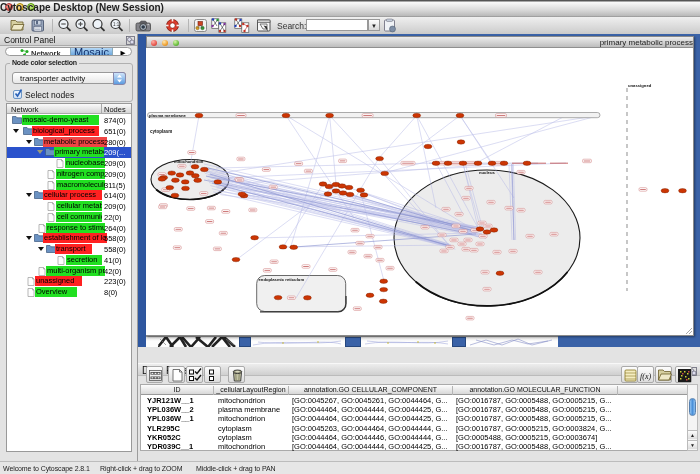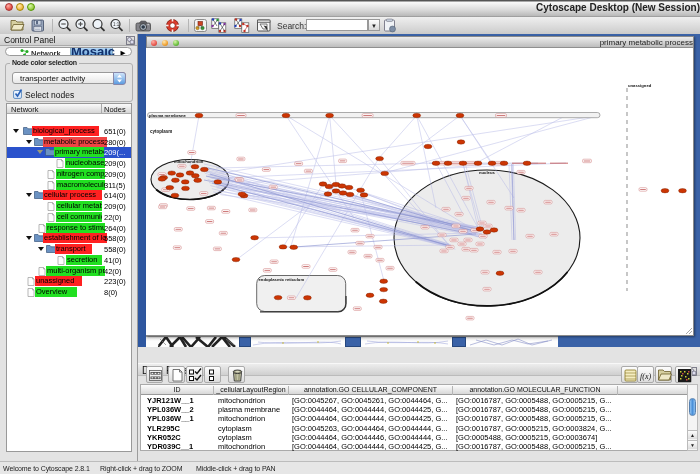--- a/index.html
+++ b/index.html
@@ -1,34 +1,34 @@
 <!DOCTYPE html>
 <html><head><meta charset="utf-8"><style>
 *{margin:0;padding:0;box-sizing:border-box}
 body{width:700px;height:474px;overflow:hidden;font-family:"Liberation Sans",sans-serif}
 #app{position:relative;width:700px;height:474px;background:#e3e3e3;overflow:hidden}
 
 #tbar{position:absolute;left:0;top:0;width:700px;height:17px;
  background:linear-gradient(#555 0,#555 1px,#fafafa 2px,#d8d8d8 60%,#b8b8b8 94%,#888 100%)}
 #tbar .tl{position:absolute;top:2.5px;width:8px;height:8px;border-radius:50%}
-#ttl{position:absolute;top:2px;left:0;width:700px;text-align:right;font-size:10px;font-weight:bold;color:#222}
+#ttl{position:absolute;top:2px;left:0;width:700px;text-align:left;font-size:10px;font-weight:bold;color:#222}
 
 #tool{position:absolute;left:0;top:17px;width:700px;height:17px;
  background:linear-gradient(#efefef,#d6d6d6 70%,#cacaca)}
 .sep{position:absolute;top:2px;width:1px;height:13px;background:#b5b5b5}
 .ticon{position:absolute;top:1px}
 #search-lbl{position:absolute;left:277px;top:4px;font-size:8.5px;color:#333}
 #search-box{position:absolute;left:306px;top:2px;width:62px;height:12px;background:#fff;border:1px solid #999}
 #search-drop{position:absolute;left:368px;top:2px;width:12px;height:12px;background:linear-gradient(#fdfdfd,#d8d8d8);border:1px solid #999;font-size:6px;text-align:center;line-height:12px;color:#222}
 
 #cp{position:absolute;left:0;top:34px;width:138px;height:427px;background:#e3e3e3;border-right:1px solid #9c9c9c}
 #cp-hd{position:absolute;left:0;top:0;width:137px;height:12px;background:linear-gradient(#e8e8e8,#cfcfcf);border-bottom:1px solid #aaa;font-size:8.5px;color:#111;padding-left:4px;line-height:12px}
 #cp-tabs{position:absolute;left:5px;top:13px;width:127px;height:9px;background:#fff;border:1px solid #9a9a9a;border-radius:5px;overflow:hidden}
 #tab-net{position:absolute;left:0;top:0;width:64px;height:9px;font-size:7.5px;font-weight:bold;color:#333;text-align:center;line-height:9px}
-#tab-mos{position:absolute;left:64px;top:0;width:43px;height:9px;background:linear-gradient(#b4d7f5,#5b9bd8);font-size:13px;font-weight:bold;color:#11306b;text-align:center;line-height:8px;border-left:1px solid #8ab;border-right:1px solid #8ab}
+#tab-mos{position:absolute;left:64px;top:0;width:43px;height:9px;background:linear-gradient(#b4d7f5,#5b9bd8);font-size:11px;font-weight:normal;color:#11306b;text-align:center;line-height:8px;border-left:1px solid #8ab;border-right:1px solid #8ab}
 #tab-arr{position:absolute;left:107px;top:0;width:20px;height:9px;font-size:6.5px;color:#000;text-align:center;line-height:9px}
 #gbox{position:absolute;left:5px;top:29px;width:128px;height:39px;border:1px solid #b0b0b0;border-radius:3px}
 #gbox-lbl{position:absolute;left:4px;top:-5px;background:#e3e3e3;font-size:7px;font-weight:bold;letter-spacing:-0.2px;color:#222;padding:0 2px}
 #combo{position:absolute;left:6px;top:8px;width:114px;height:12px;background:linear-gradient(#fff,#e8e8e8);border:1px solid #9a9a9a;border-radius:3px;font-size:8px;color:#111;padding-left:7px;line-height:11px}
 #combo-btn{position:absolute;right:-1px;top:-1px;width:13px;height:13px;background:linear-gradient(#cfe4fa,#5d9ce0);border:1px solid #88a;border-radius:0 3px 3px 0}
 #cbox{position:absolute;left:7px;top:26px;width:9px;height:9px;background:linear-gradient(#eef6ff,#cfe0f5);border:1px solid #6d96c5;border-radius:2px}
 #cbox-lbl{position:absolute;left:19px;top:26px;font-size:8.5px;color:#111}
 #tree{position:absolute;left:6px;top:69px;width:126px;height:349px;background:#fff;border:1px solid #999;overflow:hidden}
 #tree-hd{position:absolute;left:0;top:0;width:124px;height:10px;background:linear-gradient(#fafafa,#d5d5d5);border-bottom:1px solid #aaa;font-size:7.5px;color:#111}
 .trow{position:absolute;left:0;width:124px;height:11px;font-size:7.5px;color:#000;white-space:nowrap}
@@ -205,20 +205,27 @@
           </svg>
         </div>
         <div id="cbox-lbl">Select nodes</div>
 </div>
 <div id="tree">
 <div id="tree-hd">
           <span style="position:absolute;left:4px;top:1px">Network</span>
           <span style="position:absolute;left:97px;top:1px">Nodes</span>
           <span style="position:absolute;left:94px;top:0;width:1px;height:10px;background:#aaa"></span>
         </div>
+<div class="trow" style="top:11.0px;">
+<span style="position:absolute;left:5px;top:1px"><svg width="10" height="8" viewBox="0 0 10 8">
+              <path d="M0.5 2 L0.5 7.5 L9.5 7.5 L9.5 1.8 L5 1.8 L4 0.5 L0.5 0.5 Z" fill="#6b92c2" stroke="#39587e" stroke-width="0.7"></path>
+            </svg></span>
+<span class="thl" style="left:15px;width:77px;background:#21e021;overflow:hidden">mosaic-demo-yeast</span>
+<span class="tnum" style="color:#000">874(0)</span>
+</div>
 <div class="trow" style="top:21.8px;">
 <span class="tri" style="left:6px;border-top-color:#111"></span>
 <span style="position:absolute;left:16px;top:1px"><svg width="10" height="8" viewBox="0 0 10 8">
               <path d="M0.5 2 L0.5 7.5 L9.5 7.5 L9.5 1.8 L5 1.8 L4 0.5 L0.5 0.5 Z" fill="#6b92c2" stroke="#39587e" stroke-width="0.7"></path>
             </svg></span>
 <span class="thl" style="left:25px;width:67px;background:#ff2121;overflow:hidden">biological_process</span>
 <span class="tnum" style="color:#000">651(0)</span>
 </div>
 <div class="trow" style="top:32.5px;">
 <span class="tri" style="left:19px;border-top-color:#111"></span>

